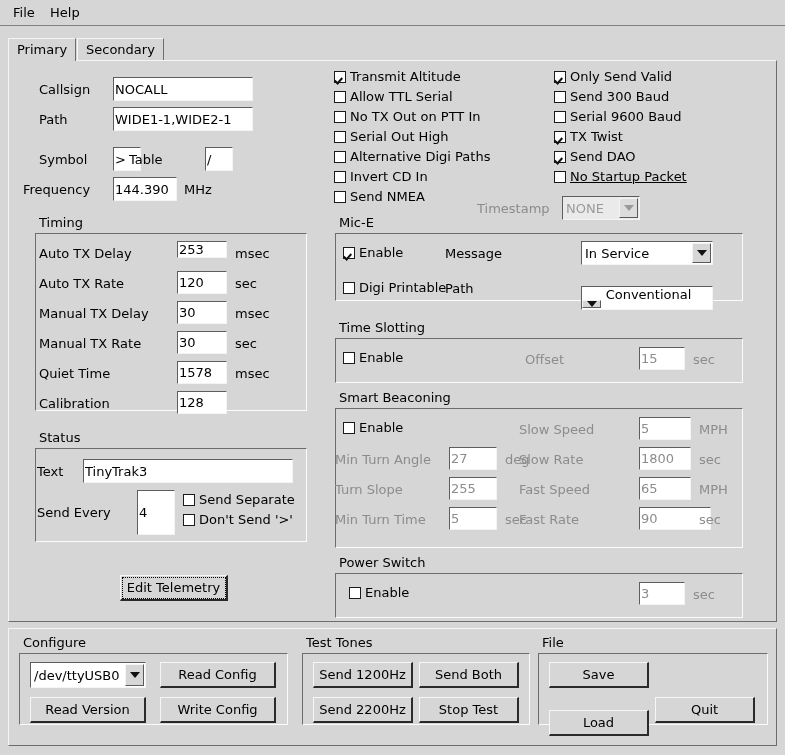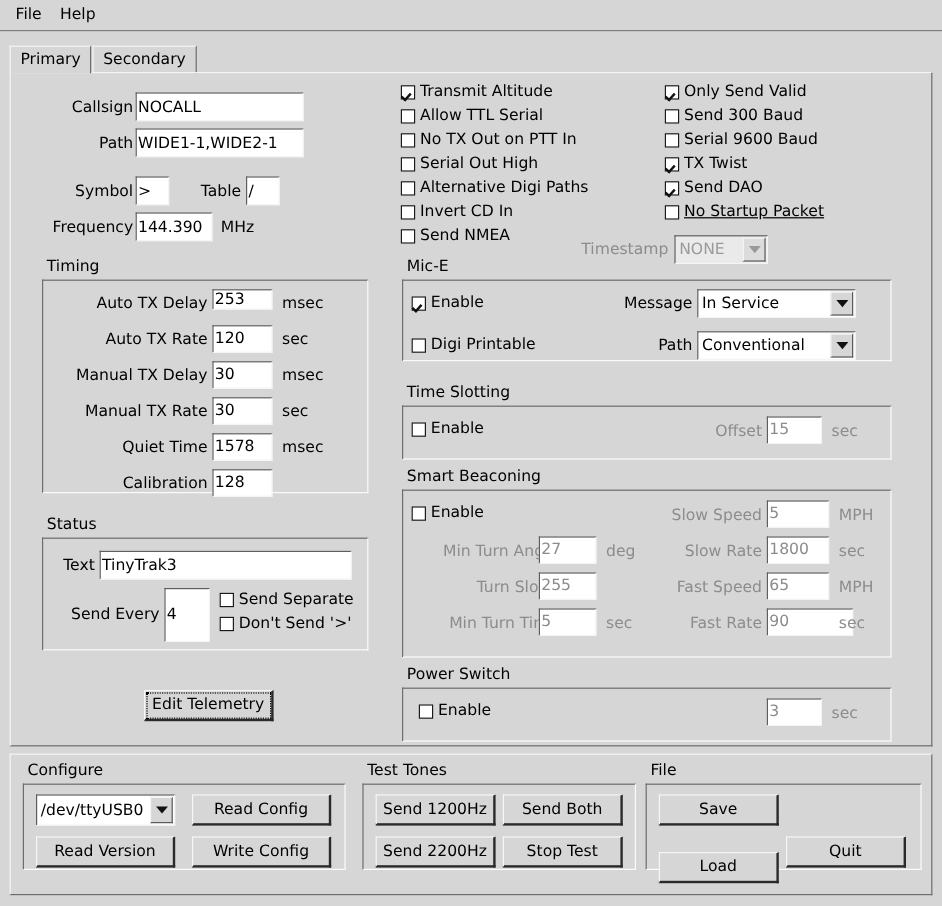--- a/index.html
+++ b/index.html
@@ -65,21 +65,21 @@
     box-sizing: border-box;
   }
 
   
   .lbl {
     position: absolute;
     font-size: 13px;
     white-space: nowrap;
     line-height: 16px;
   }
-  .lbl.right { text-align: right; }
+  .lbl.right { text-align: left; }
   .lbl.dim { color: #8c8c8c; }
 
   
   .entry {
     position: absolute;
     background: #ffffff;
     border-top: 1px solid #5e5e5e;
     border-left: 1px solid #5e5e5e;
     border-right: 1px solid #f4f4f4;
     border-bottom: 1px solid #f4f4f4;
@@ -378,21 +378,21 @@
 
     <div class="lbl right" style="left:110px; top:13px; width:132px;">Message</div>
     <div class="combo" style="left:246px; top:8px; width:132px; height:24px;">
       <span class="ctext">In Service</span>
       <span class="cbtn">
           <span class="arrow"></span>
         </span>
     </div>
 
     <div class="lbl right" style="left:110px; top:48px; width:132px;">Path</div>
-    <div class="combo" style="left:246px; top:43px; width:132px; height:24px;">
+    <div class="combo" style="left:246px; top:53px; width:132px; height:24px;flex-direction:column;">
       <span class="ctext">Conventional</span>
       <span class="cbtn">
           <span class="arrow"></span>
         </span>
     </div>
   </div>
 
   <div class="group" style="left:326px; top:277px; width:408px; height:45px;">
     <div class="gtitle">Time Slotting</div>
     <div class="gbox"></div>

